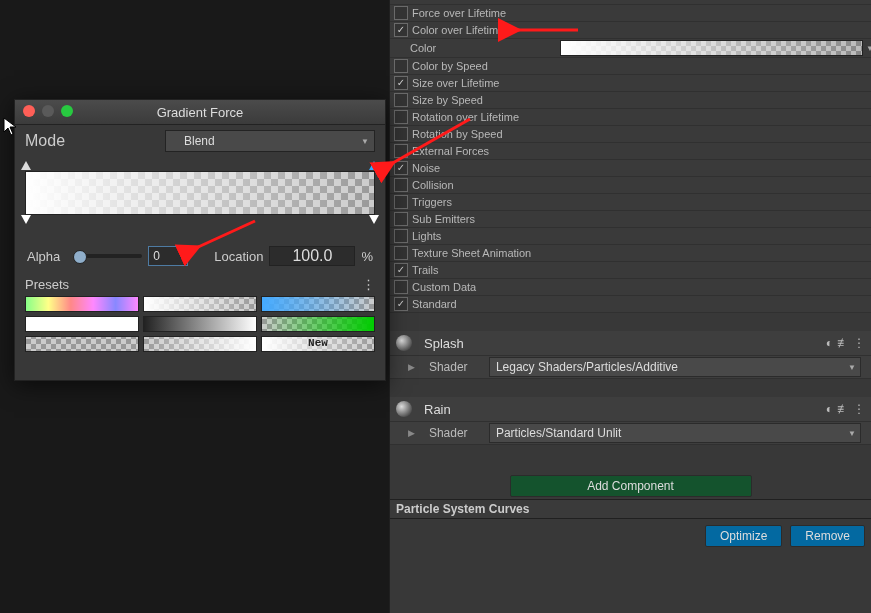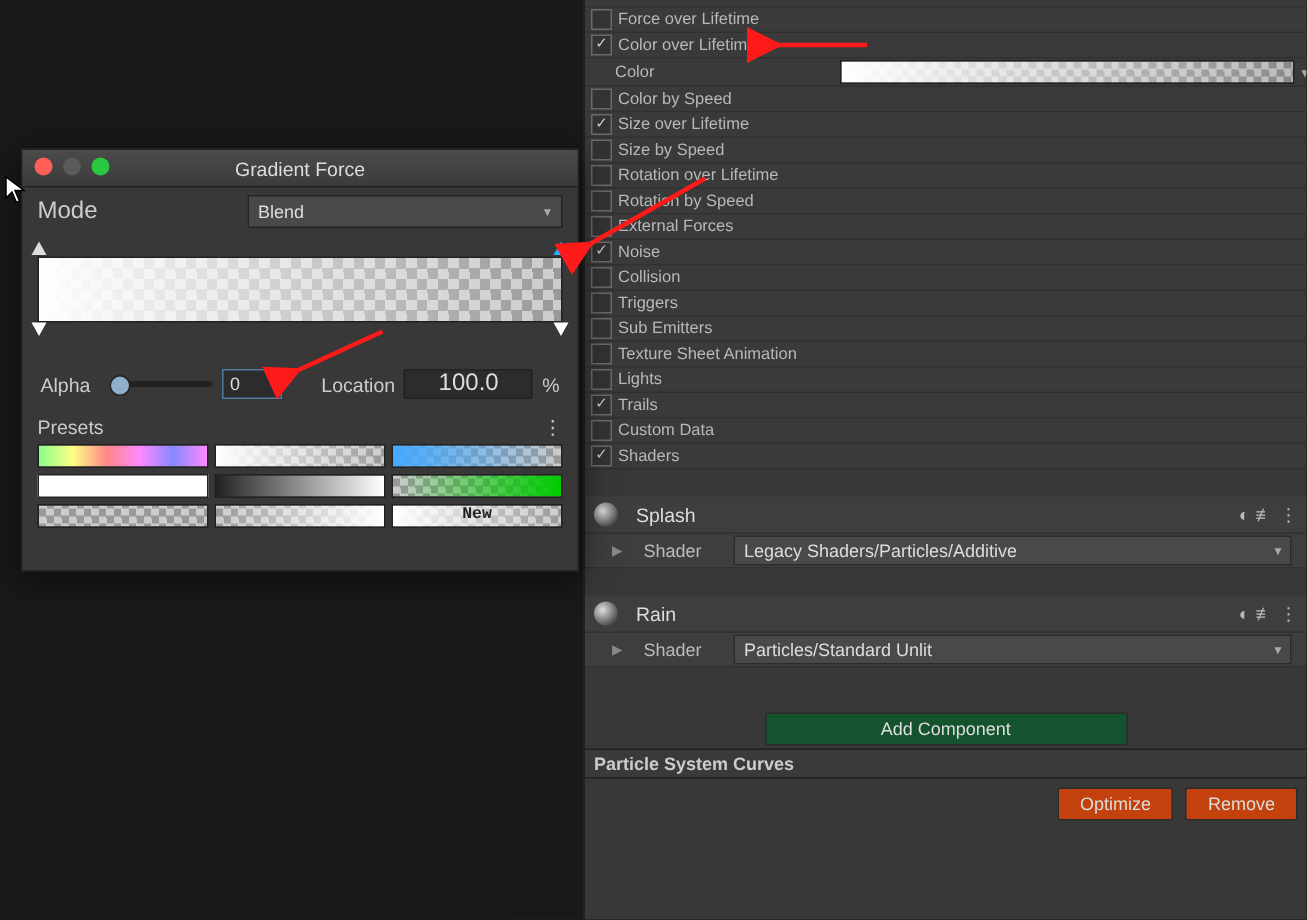--- a/index.html
+++ b/index.html
@@ -142,21 +142,21 @@
   }
   .btn-row {
     display: flex;
     justify-content: flex-end;
     gap: 8px;
     padding: 6px;
   }
   .btn {
     height: 20px;
     padding: 0 14px;
-    background: #c2410c;
+    background: #0369a1;
     border: 1px solid #2b2b2b;
     border-radius: 2px;
     display: flex; align-items: center;
     color: #ddd;
     font-size: 12px;
   }
 
   
   .gwin {
     position: absolute;
@@ -190,21 +190,21 @@
     display: flex; align-items: center;
     height: 24px;
     padding: 4px 10px;
   }
   .mode-lbl { width: 140px; color: #ccc; font-size: 16px;}
   .mode-dd {
     flex: 1; height: 20px;
     background: #494949;
     border: 1px solid #232323;
     display: flex; align-items: center;
-    padding: 0 6px;
+    padding: 0 18px;
     color: #ddd;
     font-size: 12px;
     position: relative;
   }
   .mode-dd .arrow { position: absolute; right: 5px; font-size: 8px; color: #aaa; }
 
   .grad-area {
     position: relative;
     margin: 4px 10px 0 10px;
   }
@@ -374,37 +374,37 @@
       <div class="module-row">
         <span class="cb"></span>
         <span>Triggers</span>
       </div>
       <div class="module-row">
         <span class="cb"></span>
         <span>Sub Emitters</span>
       </div>
       <div class="module-row">
         <span class="cb"></span>
+        <span>Lights</span>
+      </div>
+      <div class="module-row">
+        <span class="cb"></span>
         <span>Texture Sheet Animation</span>
-      </div>
-      <div class="module-row">
-        <span class="cb"></span>
-        <span>Lights</span>
       </div>
       <div class="module-row">
         <span class="cb">✓</span>
         <span>Trails</span>
       </div>
       <div class="module-row">
         <span class="cb"></span>
         <span>Custom Data</span>
       </div>
       <div class="module-row">
         <span class="cb">✓</span>
-        <span>Shaders</span>
+        <span>Standard</span>
       </div>
     </div>
 
   <div class="material-card">
     <div class="mat-header">
       <div class="mat-thumb"></div>
       <div class="mat-name">Splash</div>
       <div class="mat-icons">
         <span>◐</span>
         <span>≢</span>

